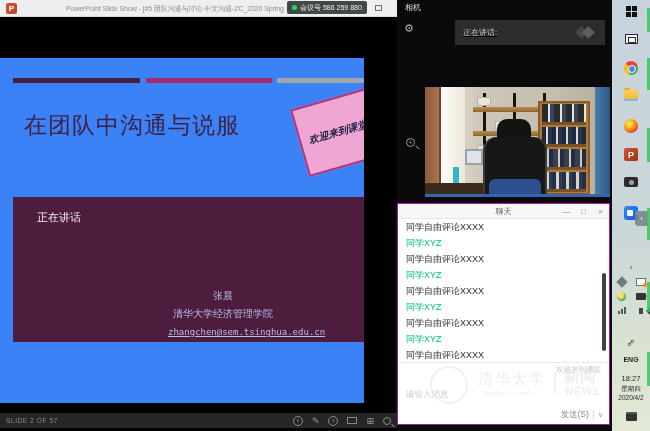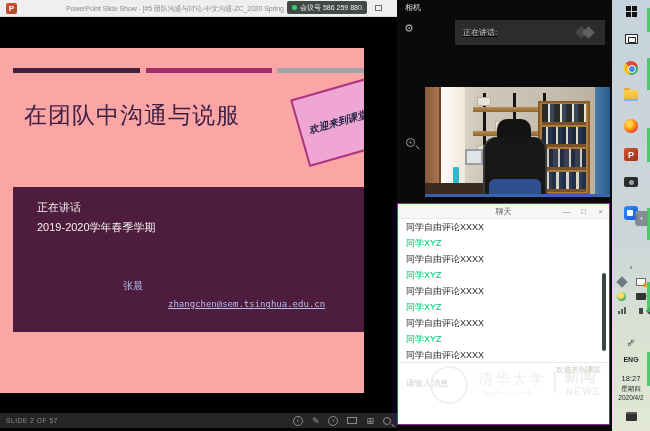--- a/index.html
+++ b/index.html
@@ -17,35 +17,35 @@
   .ppt-title-text { left:66px; top:4px; width:218px; font-size:7px; color:#8d8d8d; white-space:nowrap; overflow:hidden; letter-spacing:-0.1px; }
   .meeting-badge { left:287px; top:1px; height:13px; background:#3f4a45; border-radius:2px;
      display:flex; align-items:center; gap:3px; padding:0 5px; color:#f2f2f2; font-size:7px; white-space:nowrap; }
   .meeting-dot { width:5px; height:5px; border-radius:50%; background:#2fd566; }
   .winbtn { top:0; width:16px; height:16px; color:#6d6d6d; font-size:8px; display:flex; align-items:center; justify-content:center; }
   .btn-min { left:352px; }
   .btn-restore { left:370px; }
   .restore-glyph { width:7px; height:6px; border:1px solid #6d6d6d; }
 
   
-  .slide { left:0; top:48px; width:364px; height:345px; background:#fca5a5; overflow:hidden; }
+  .slide { left:0; top:58px; width:364px; height:345px; background:#3b82f6; overflow:hidden; }
   .bar { top:20px; height:5px; }
   .bar1 { left:13px; width:127px; background:#45203c; }
   .bar2 { left:146px; width:126px; background:#a12d6d; }
   .bar3 { left:277px; width:106px; background:#a3a3ab; }
   .slide-title { left:24px; top:52px; font-size:23px; color:#3e2144; letter-spacing:1px; }
   .sticky-note { left:298px; top:38px; width:90px; height:70px; background:#efa6d2; border:2px solid #ae3480;
      transform:rotate(-16deg); display:flex; align-items:center; justify-content:center; }
   .sticky-note::after { content:""; position:absolute; right:-2px; bottom:-2px; width:0; height:0;
      border-left:12px solid #d98cbe; border-bottom:12px solid #fff; }
   .sticky-text { font-size:10px; font-style:italic; font-weight:bold; color:#232347; font-family:"Liberation Serif",serif; }
   .maroon-box { left:13px; top:139px; width:370px; height:145px; background:#4e1d3e; }
   .course-line1 { left:24px; top:13px; color:#f4f0f2; font-size:11px; }
   .course-line2 { left:24px; top:33px; color:#f4f0f2; font-size:11px; }
-  .author-block { left:110px; top:92px; width:200px; color:#b4bfe9;
+  .author-block { left:110px; top:92px; width:200px; text-align:center; color:#b4bfe9;
      font-family:"Liberation Serif",serif; }
   .author-name { font-size:10px; }
   .author-affil { font-size:10px; margin-top:4px; }
   .author-email { font-size:9px; margin-top:4px; font-family:"DejaVu Sans Mono",monospace;
      text-decoration:underline; color:#b4bfe9; display:inline-block;margin-left:45px; }
 
   
   .ppt-statusbar { left:0; top:413px; width:397px; height:15px; background:#262626;
      display:flex; align-items:center; color:#8f8f8f; }
   .slide-counter { margin-left:6px; font-size:6.5px; letter-spacing:0.6px; }
@@ -110,21 +110,21 @@
   .chat-btns { margin-left:auto; display:flex; z-index:1; }
   .chat-btn { width:17px; height:14px; display:flex; align-items:center; justify-content:center;
      font-size:8px; color:#888; }
   .chat-messages { left:8px; top:15px; width:190px; height:145px; overflow:hidden; }
   .chat-msg { font-size:9px; line-height:16px; white-space:nowrap; }
   .chat-msg.comment { color:#2b2b2b; }
   .chat-msg.sender { color:#00c26e; }
   .chat-scrollbar { left:204px; top:69px; width:4px; height:78px; background:#3d4540; border-radius:2px; }
   .chat-divider { left:0; top:158px; width:100%; height:1px; background:#e9e9e9; }
   .merge-link { right:8px; top:161px; font-size:7.5px; color:#c8c8c8; }
-  .chat-input-placeholder { left:8px; top:174px; font-size:8.5px; color:#cfcfcf; }
+  .chat-input-placeholder { left:8px; top:185px; font-size:8.5px; color:#cfcfcf; }
   .chat-watermark { left:18px; top:158px; width:190px; height:55px; opacity:.55; pointer-events:none; }
   .wm-circle { position:absolute; left:14px; top:4px; width:38px; height:38px; border:2px solid #e7e4db; border-radius:50%; }
   .wm-cn { position:absolute; left:62px; top:8px; font-size:15px; color:#e3e0d6; font-family:"Liberation Serif",serif; letter-spacing:2px; }
   .wm-en { position:absolute; left:66px; top:28px; font-size:6px; color:#e6e3da; }
   .wm-sep { position:absolute; left:136px; top:6px; font-size:22px; color:#e6e3da; font-weight:100; }
   .wm-news-cn { position:absolute; left:148px; top:4px; font-size:16px; color:#dfe5da; font-weight:bold; }
   .wm-news-en { position:absolute; left:150px; top:24px; font-size:10px; color:#dfe5da; font-weight:bold; letter-spacing:1px; }
   .chat-send-row { left:0; bottom:3px; width:100%; display:flex; align-items:center; justify-content:flex-end; gap:4px; padding-right:6px; }
   .send-label { font-size:8.5px; color:#8a8a8a; }
   .send-sep { width:1px; height:10px; background:#ddd; }
@@ -203,23 +203,23 @@
     <div class="abs slide">
       <div class="abs bar bar1"></div>
       <div class="abs bar bar2"></div>
       <div class="abs bar bar3"></div>
       <div class="abs slide-title">在团队中沟通与说服</div>
       <div class="abs sticky-note">
         <span class="sticky-text">欢迎来到课堂☺</span>
       </div>
       <div class="abs maroon-box">
         <div class="abs course-line1">正在讲话</div>
-        <div class="abs course-line2">2019-2020学年春季学期</div>
         <div class="abs author-block">
           <div class="author-name">张晨</div>
+          <div class="author-affil">清华大学经济管理学院</div>
           <span class="author-email">zhangchen@sem.tsinghua.edu.cn</span>
         </div>
       </div>
     </div>
 
     <div class="abs ppt-statusbar">
       <span class="slide-counter">SLIDE 2 OF 57</span>
       <span class="sb-icons">
         <span class="sb-circ">‹</span>
         <span class="sb-pen">✎</span>
@@ -298,20 +298,25 @@
     <div class="abs merge-link">欢迎来到课堂</div>
     <div class="abs chat-watermark">
       <span class="wm-circle"></span>
       <span class="wm-cn">清华大学</span>
       <span class="wm-en">Tsinghua University</span>
       <span class="wm-sep">|</span>
       <span class="wm-news-cn">新闻</span>
       <span class="wm-news-en">NEWS</span>
     </div>
     <div class="abs chat-input-placeholder">请输入消息</div>
+    <div class="abs chat-send-row">
+      <span class="send-label">发送(S)</span>
+      <span class="send-sep"></span>
+      <span class="send-caret">∨</span>
+    </div>
   </div>
 
   <div class="abs taskbar">
     <div class="abs tb-icon win-start">
       <span class="start-grid">
           <i></i>
           <i></i>
           <i></i>
           <i></i>
         </span>

